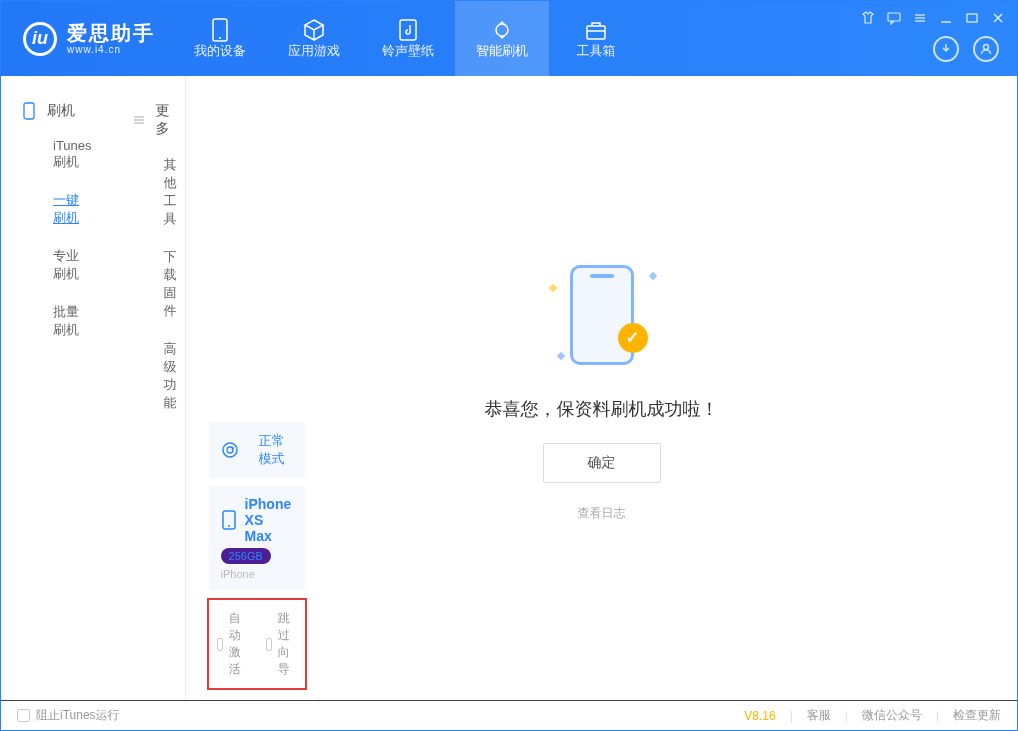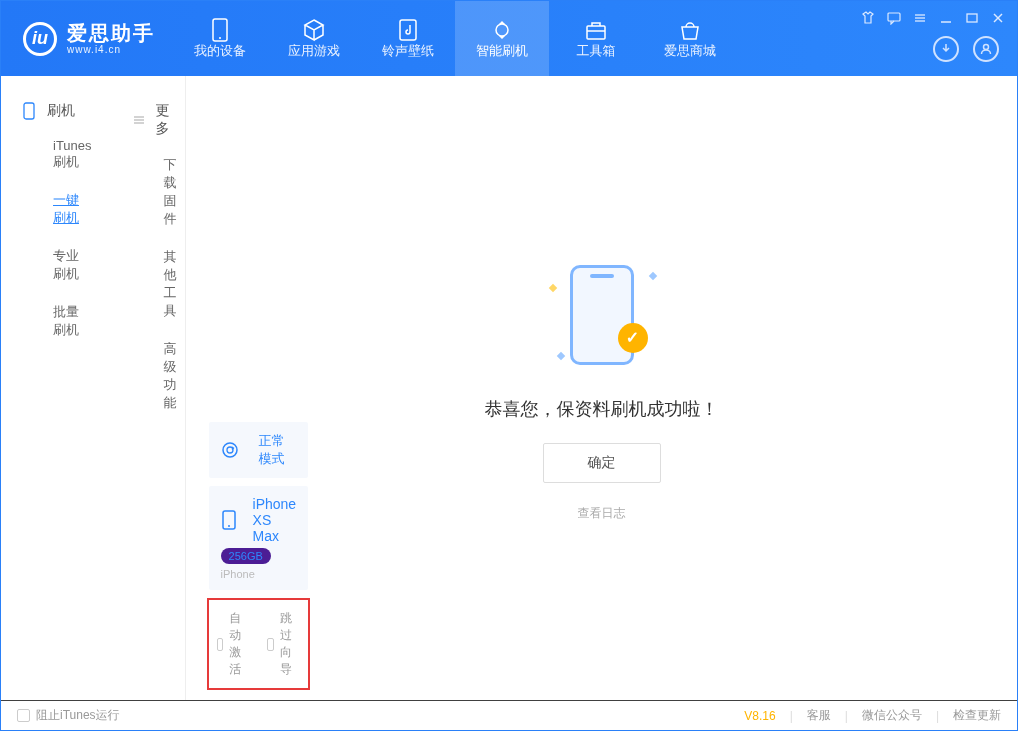--- a/index.html
+++ b/index.html
@@ -27,21 +27,21 @@
 .sidebar { width: 185px; border-right: 1px solid #eee; display: flex; flex-direction: row; padding-top: 18px; }
 .side-sec { padding: 0 0 6px 0; }
 .side-head { display: flex; align-items: center; gap: 10px; font-size: 14px; color: #555; padding: 8px 20px; }
 .side-head .ico { width: 16px; height: 16px; display: flex; align-items: center; justify-content: center; }
 .side-item { font-size: 13px; color: #666; padding: 10px 20px 10px 52px; cursor: pointer; }
 .side-item.active { color: #2d87fc; text-decoration: underline; }
 
 .side-bottom { margin-top: auto; }
 .mode-card, .device-card { background: #f5f8fd; margin: 8px 12px; border-radius: 2px; padding: 10px 12px; font-size: 13px; color: #2d87fc; display: flex; align-items: center; gap: 20px; }
 .device-card { flex-direction: column; align-items: flex-start; gap: 4px; }
-.device-name { color: #2d87fc; font-weight: normal; font-size: 14px; margin-left: 8px; }
+.device-name { color: #2d87fc; font-weight: bold; font-size: 14px; }
 .capacity { background: #4c1d95; color: #2d87fc; font-size: 11px; padding: 2px 8px; border-radius: 10px; display: inline-block; }
 .device-sub { color: #bbb; font-size: 11px; }
 
 .option-row { margin: 6px 10px 10px; padding: 10px 8px; border: 2px solid #e63a3a; display: flex; gap: 18px; font-size: 12px; color: #999; }
 .chk { display: flex; align-items: center; gap: 6px; cursor: pointer; }
 .chkbox { width: 13px; height: 13px; border: 1px solid #ccc; border-radius: 2px; }
 
 
 .main { flex: 1; display: flex; flex-direction: column; align-items: center; justify-content: center; gap: 22px; }
 .phone-illus { width: 120px; height: 120px; position: relative; display: flex; align-items: center; justify-content: center; }
@@ -116,29 +116,20 @@
     </div>
     <div class="nav-item">
       <span class="nav-ico">
           <svg width="24" height="22" viewBox="0 0 24 22">
             <rect x="3" y="7" width="18" height="13" rx="1" fill="none" stroke="#fff" stroke-width="1.5"></rect>
             <path d="M8 7 V4 H16 V7" fill="none" stroke="#fff" stroke-width="1.5"></path>
             <line x1="3" y1="12" x2="21" y2="12" stroke="#fff" stroke-width="1.5"></line>
           </svg>
         </span>
       <span>工具箱</span>
-    </div>
-    <div class="nav-item">
-      <span class="nav-ico">
-          <svg width="24" height="22" viewBox="0 0 24 22">
-            <path d="M4 8 H20 L18 20 H6 Z" fill="none" stroke="#fff" stroke-width="1.5"></path>
-            <path d="M8 8 a4 4 0 0 1 8 0" fill="none" stroke="#fff" stroke-width="1.5"></path>
-          </svg>
-        </span>
-      <span>爱思商城</span>
     </div>
   </div>
 
   <div class="header-right">
     <span class="hr-ico">
         <svg width="14" height="14" viewBox="0 0 14 14">
           <path d="M2 3 L5 1 L7 3 L9 1 L12 3 L10 5 V12 H4 V5 Z" fill="none" stroke="#dbe9ff" stroke-width="1.2"></path>
         </svg>
       </span>
     <span class="hr-ico">
@@ -208,22 +199,22 @@
       <div class="side-head">
         <span class="ico">
             <svg width="14" height="14" viewBox="0 0 14 14">
               <line x1="2" y1="4" x2="12" y2="4" stroke="#bbb" stroke-width="1.3"></line>
               <line x1="2" y1="7" x2="12" y2="7" stroke="#bbb" stroke-width="1.3"></line>
               <line x1="2" y1="10" x2="12" y2="10" stroke="#bbb" stroke-width="1.3"></line>
             </svg>
           </span>
         <span>更多</span>
       </div>
+      <div class="side-item">其他工具</div>
       <div class="side-item">下载固件</div>
-      <div class="side-item">其他工具</div>
       <div class="side-item">高级功能</div>
     </div>
 
     <div class="side-bottom">
       <div class="mode-card">
         <span>
             <svg width="18" height="18" viewBox="0 0 18 18">
               <circle cx="9" cy="9" r="7" fill="none" stroke="#2d87fc" stroke-width="1.5"></circle>
               <path d="M6 9 A3 3 0 0 1 12 9 M12 9 A3 3 0 0 1 6 9" fill="none" stroke="#2d87fc" stroke-width="1.3"></path>
               <path d="M11 6 L12.5 7 L11 8.5" fill="none" stroke="#2d87fc" stroke-width="1.2"></path>

